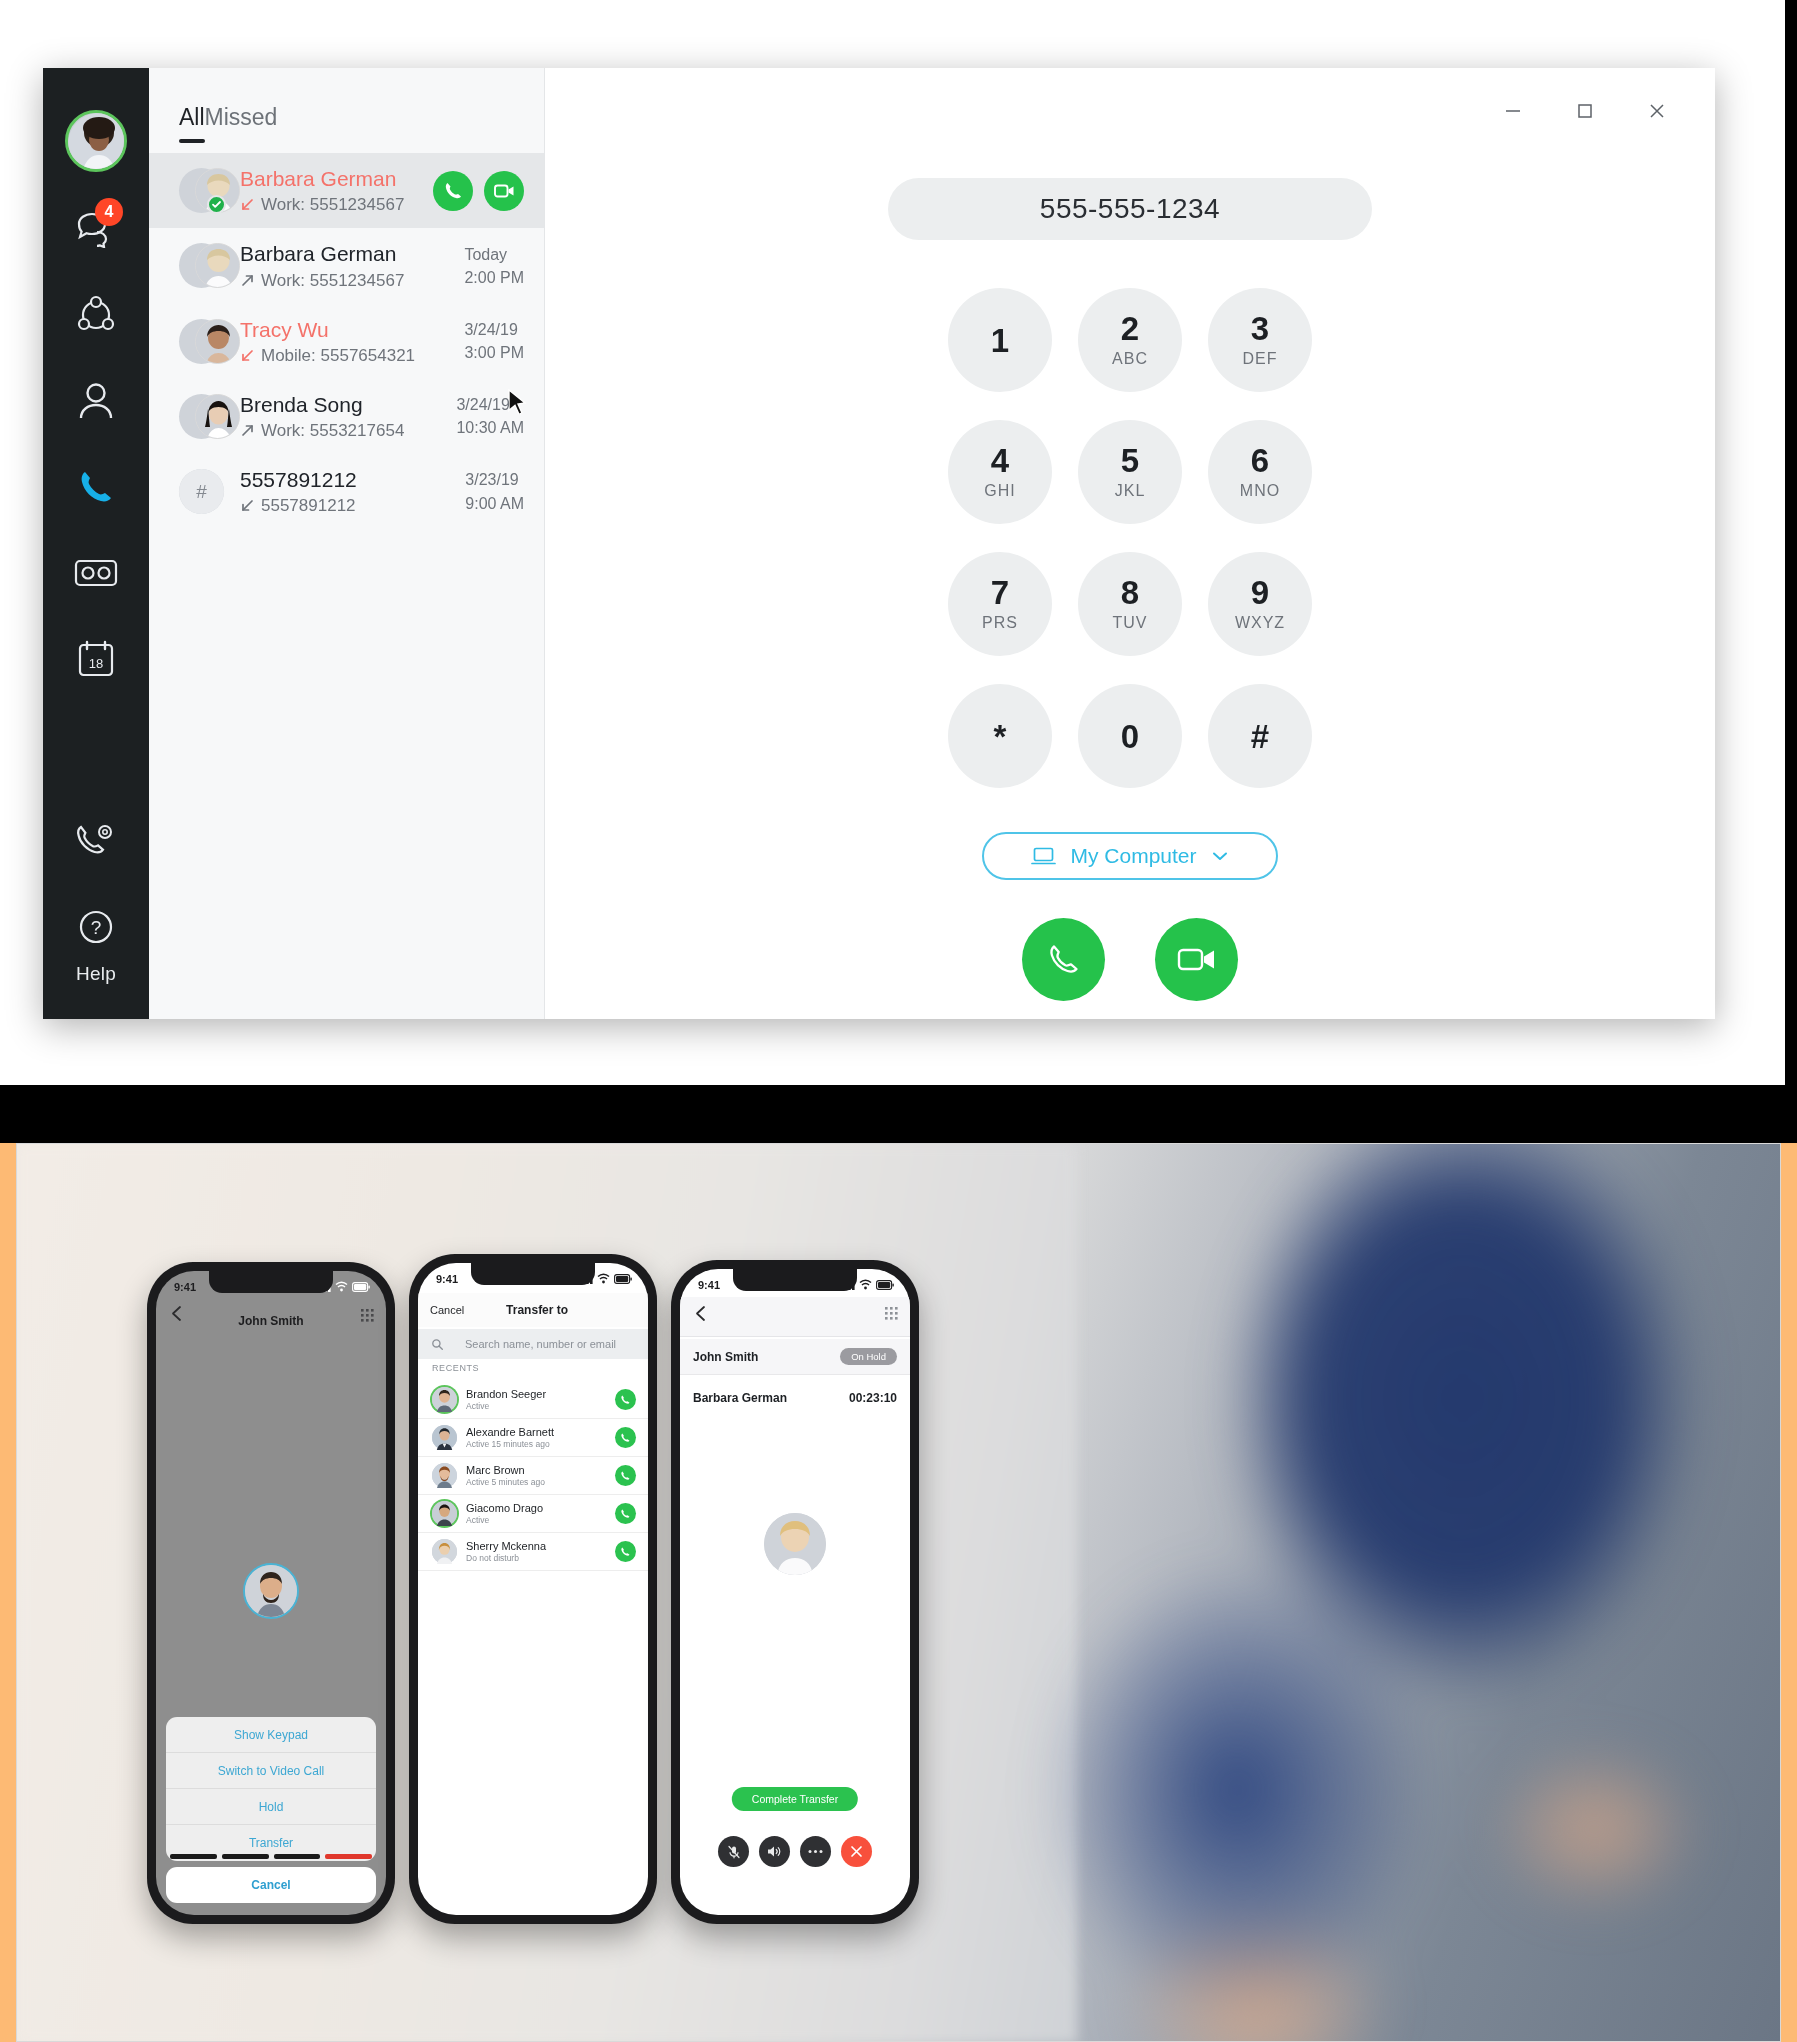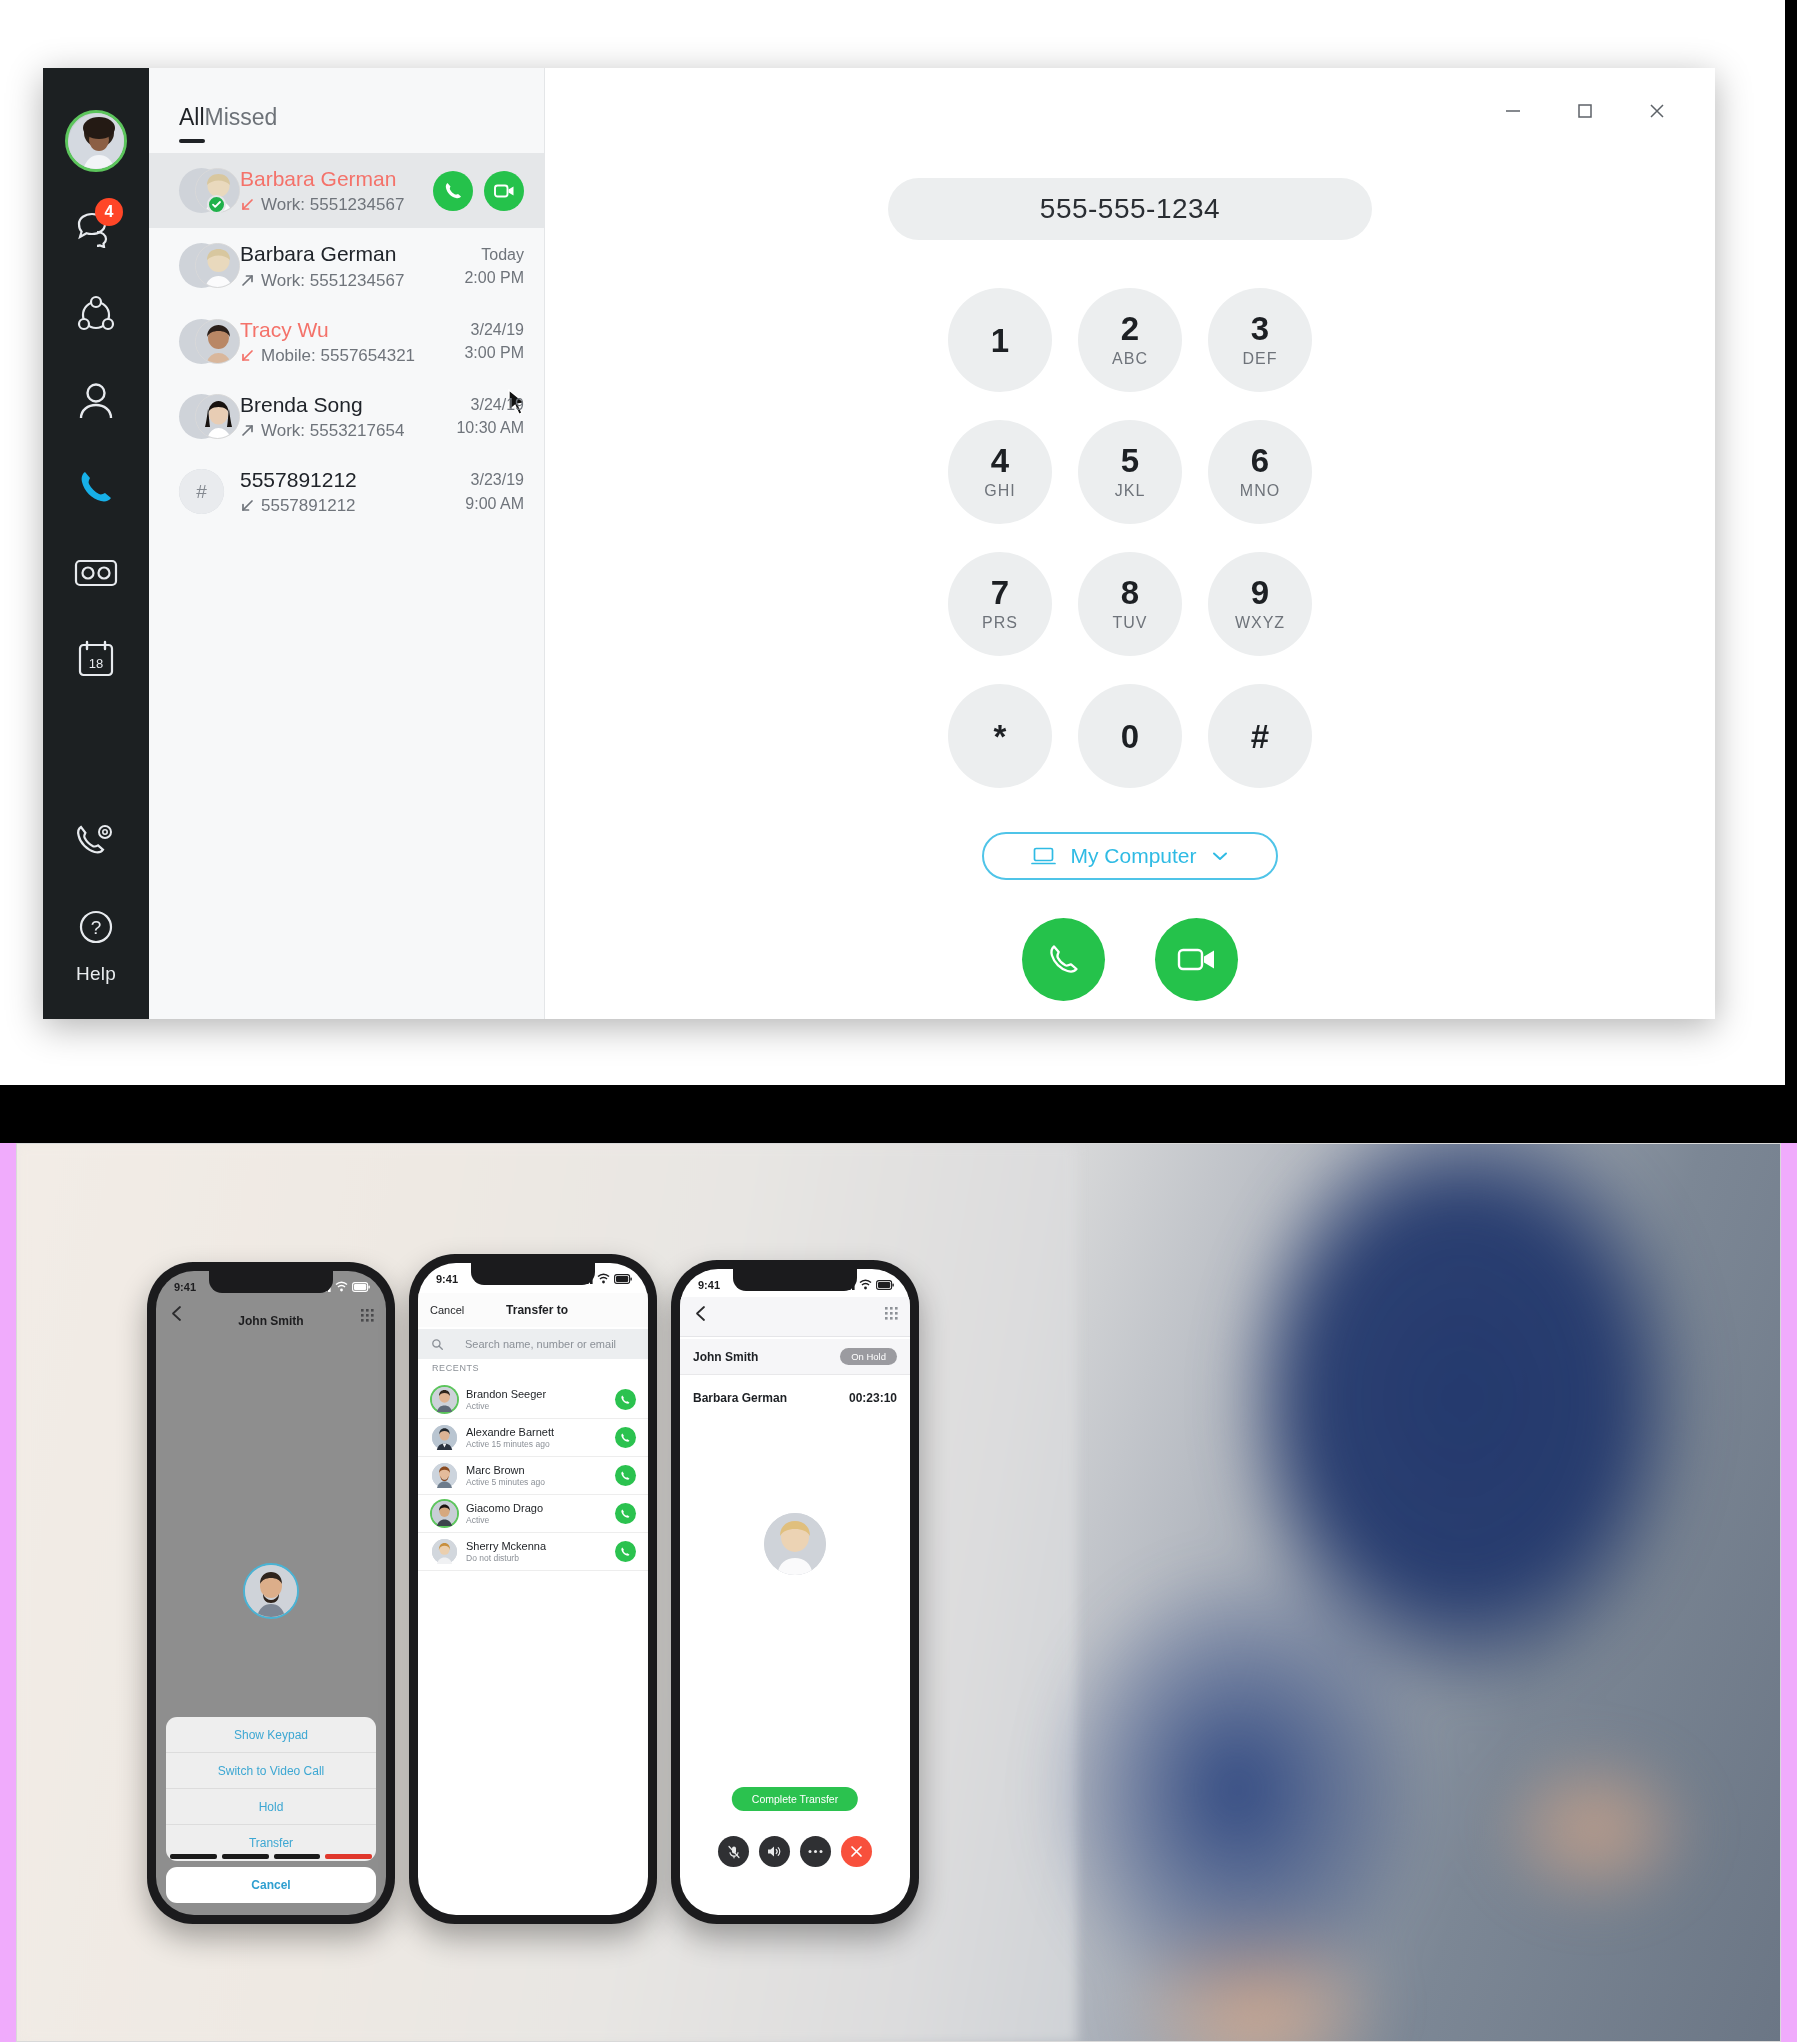--- a/index.html
+++ b/index.html
@@ -113,21 +113,21 @@
     color:#83888f; font-size:19px;
   }
   .row-main { flex: 1 1 auto; min-width: 0; }
   .row-name { font-size:21px; color:#20242a; line-height:1.25; white-space:nowrap; }
   .row-name.missed { color:#f4726a; }
   .row-sub {
     font-size:17px; color:#6f747b; display:flex; align-items:center; gap:7px;
     margin-top:3px; white-space:nowrap;
   }
   .row-time {
-    text-align:right; font-size:16px; color:#6f747b; line-height:1.45; white-space:nowrap;
+    font-size:16px; color:#6f747b; line-height:1.45; white-space:nowrap;
     flex: 0 0 auto;
   }
   .row-actions { display:flex; gap:11px; align-items:center; }
   .act-btn {
     width:40px; height:40px; border-radius:50%; background:#25c24b;
     display:flex; align-items:center; justify-content:center; cursor:pointer;
   }
   .cursor-arrow { position:absolute; left:358px; top:236px; pointer-events:none; }
 
   
@@ -167,21 +167,21 @@
   .call-btns { margin-top: 38px; display:flex; gap: 50px; }
   .cb-col { display:flex; flex-direction:column; align-items:center; }
   .cb {
     width:83px; height:83px; border-radius:50%; background:#25c24b;
     display:flex; align-items:center; justify-content:center; cursor:pointer;
   }
   .cb-label { margin-top:14px; font-size:21px; color:#24282d; }
 
   
   .bottom-panel {
-    position:absolute; left:0; top:1143px; width:1797px; height:899px; background:#f0abfc;text-decoration:underline;
+    position:absolute; left:0; top:1143px; width:1797px; height:899px; background:#fdba74;text-decoration:underline;
   }
   .photo {
     position:absolute; left:16px; top:0px; width:1765px; height:899px;
     border:1px solid #d9d9d9;
     background: linear-gradient(108deg,#efeae4 0%,#efe9e3 26%,#e6e3e0 40%,#d6d7d8 52%,#b9bdc4 62%,#9aa2ae 72%,#7c8795 82%,#6b7685 100%);
     overflow:hidden;
   }
   .blur-person {
     position:absolute; right:-40px; top:-40px; width:940px; height:980px;
     background:

